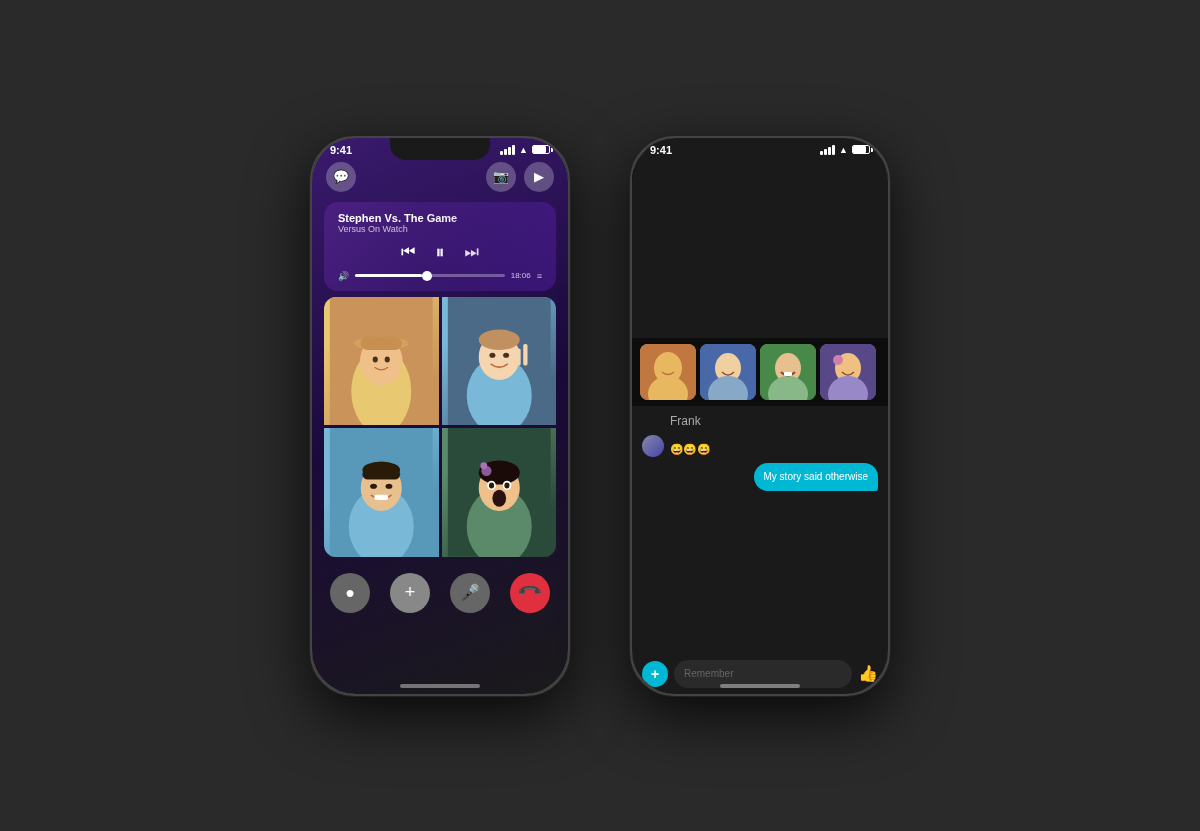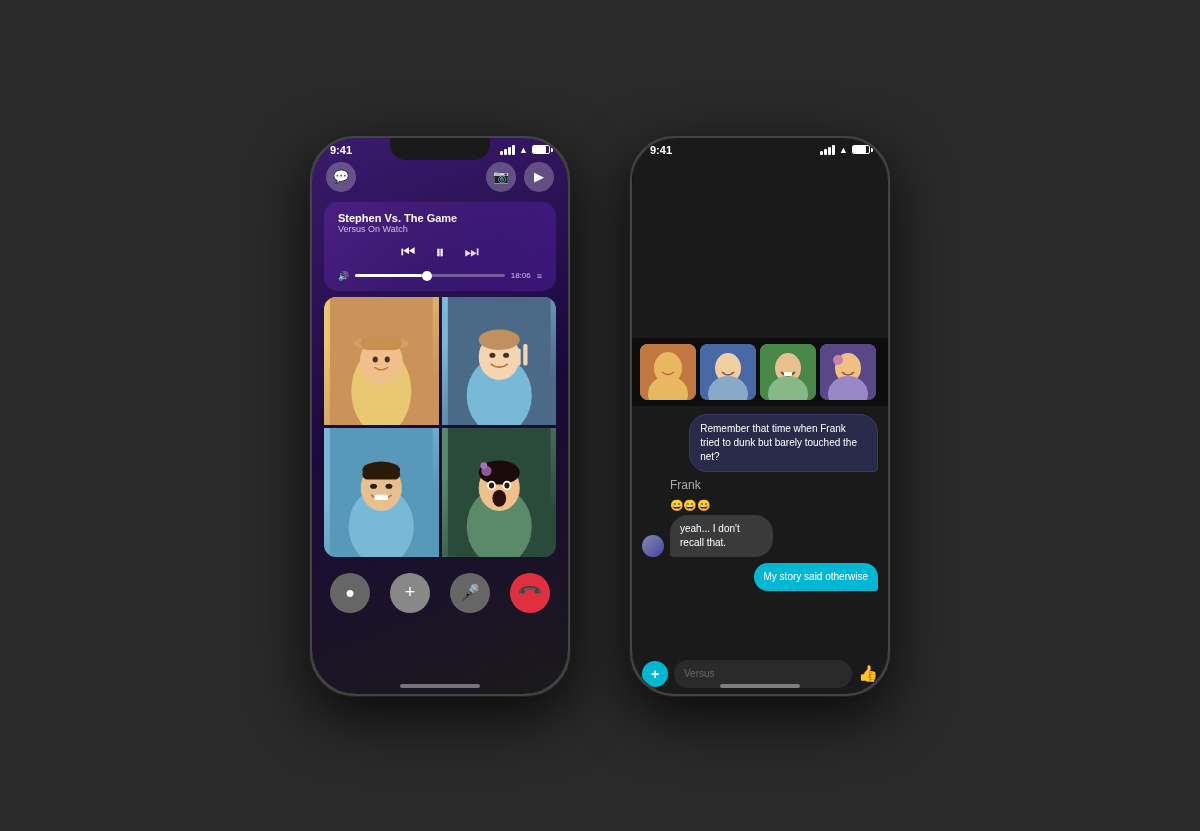--- a/index.html
+++ b/index.html
@@ -605,49 +605,43 @@
           <circle cx="18" cy="16" r="5" fill="#cc80aa"></circle>
           <path d="M22 28 Q28 34 34 28" stroke="#8a5030" stroke-width="1.5" fill="none"></path>
         </svg>
       </div>
     </div>
 
     <div class="messages-area">
 
 
 
-      <div class="msg-bubble msg-outgoing-dark">
-        <span>Remember that time when Frank tried to dunk but barely touched the net?</span>
-      </div>
 
       <div class="frank-label">Frank</div>
 
       <div class="msg-row">
         <div class="avatar-small" style="background:linear-gradient(135deg,#8888aa,#4444aa);"></div>
         <div style="display:flex;flex-direction:column;gap:2px;">
           <div class="emoji-row">
             <span>😄😄😄</span>
           </div>
-          <div class="msg-bubble msg-incoming" style="margin-left:0;">
-            <span>yeah... I don't recall that.</span>
-          </div>
         </div>
       </div>
 
       <div class="msg-bubble msg-outgoing-cyan">
         <span>My story said otherwise</span>
       </div>
 
     </div>
 
     <div class="input-bar">
       <div class="add-btn">
         <span>+</span>
       </div>
       <div class="msg-input">
-        <span class="msg-input-text">Versus</span>
+        <span class="msg-input-text">Remember</span>
       </div>
       <span class="like-btn">👍</span>
     </div>
 
   </div>
   <div class="home-indicator"></div>
 </div>
 
 </body></html>

